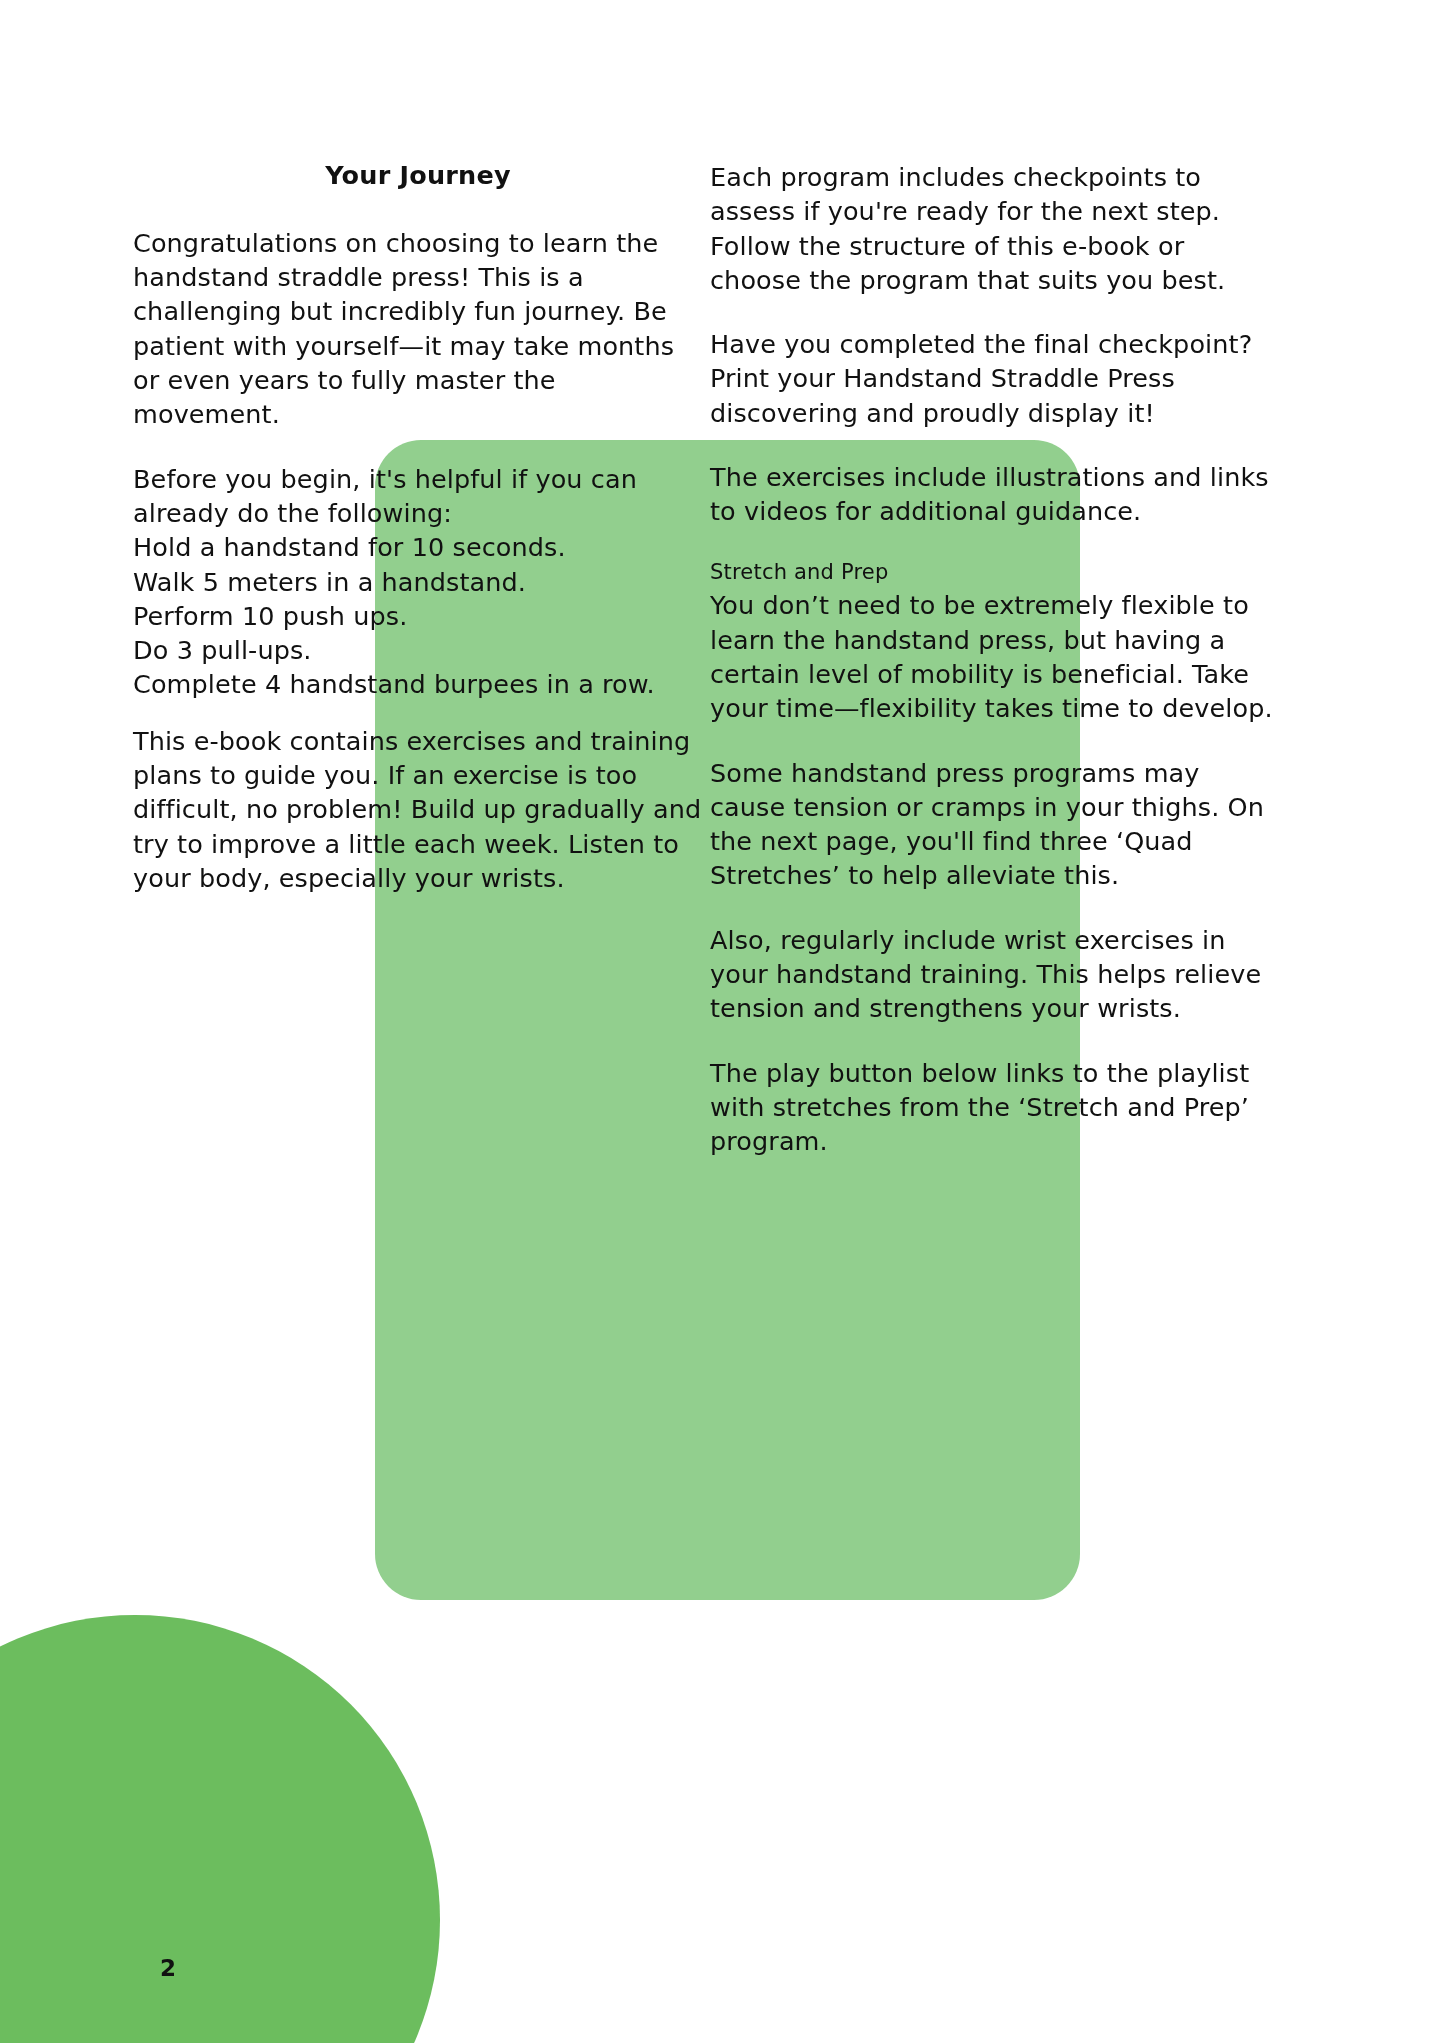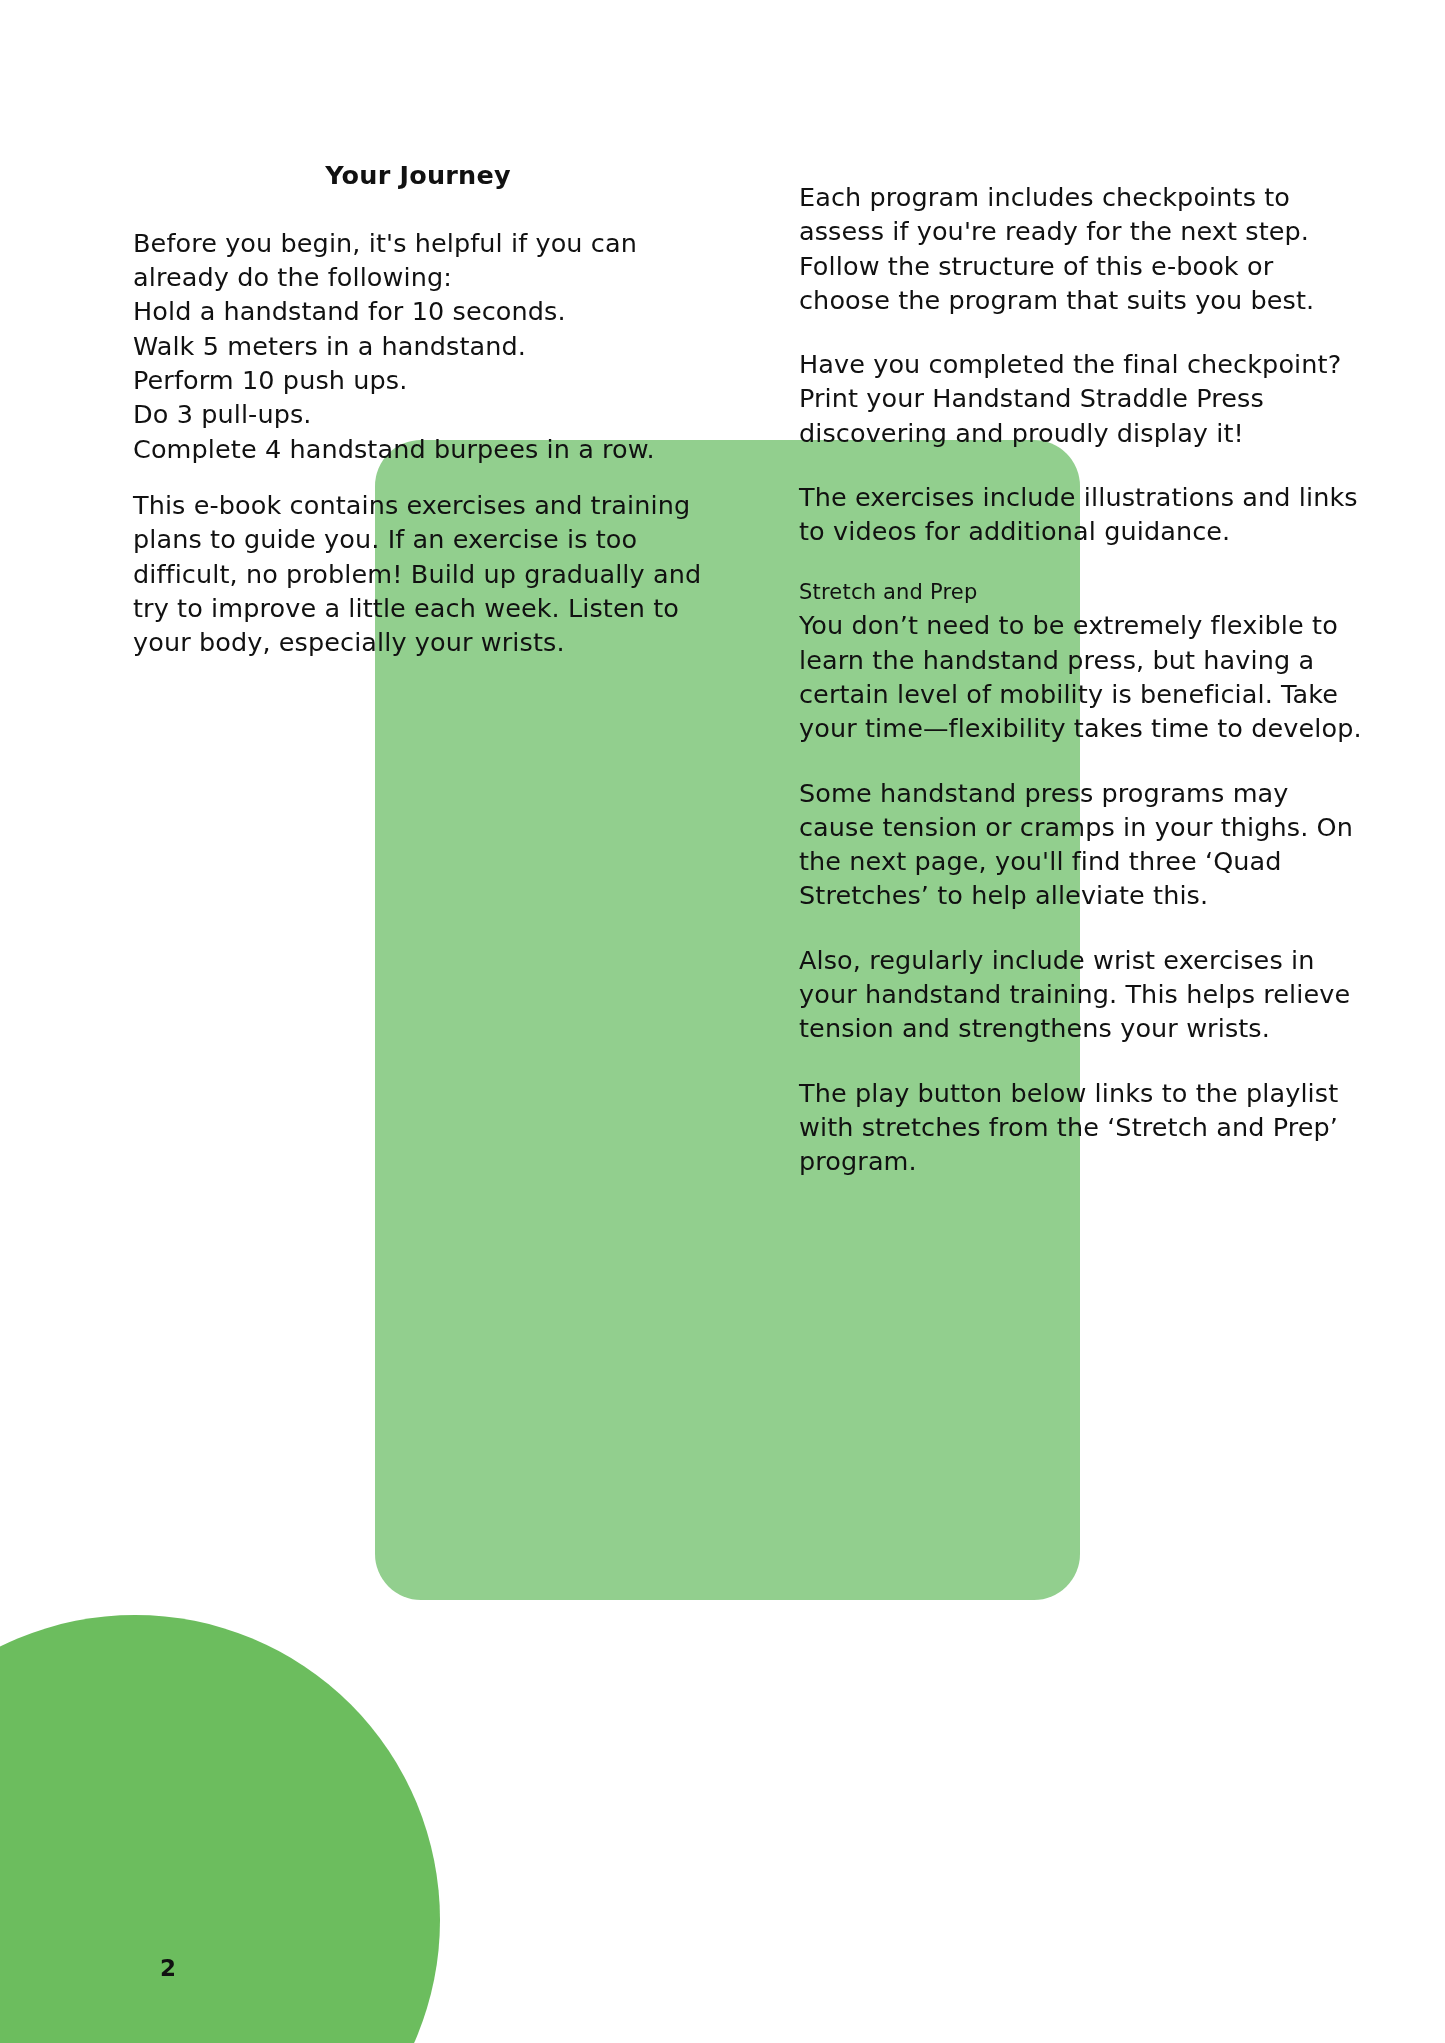--- a/index.html
+++ b/index.html
@@ -44,21 +44,21 @@
     inset: 0;
     z-index: 2;
   }
 
   .col {
     position: absolute;
     top: 160px;
     width: 570px;
   }
   .col-left  { left: 133px; }
-  .col-right { left: 799px; margin-top: 20px; }
+  .col-right { left: 710px; }
 
   h2.section-heading {
     font-size: 25.5px;
     font-weight: bold;
     margin: 0 0 34px 0;
     letter-spacing: 0.2px;
     line-height: 1.25;
     text-align: center;
   }
   h2.inline-heading {
@@ -89,20 +89,21 @@
 </head>
 <body>
 
 <div class="deco-rect"></div>
 <div class="deco-circle"></div>
 
 <div class="page">
 
   <div class="col col-left">
     <h2 class="section-heading">Your Journey</h2>
+    <p class="para">Congratulations on choosing to learn the handstand straddle press! This is a challenging but incredibly fun journey. Be patient with yourself—it may take months or even years to fully master the movement.</p>
     <p class="para list-block" style="white-space: pre-line;">Before you begin, it's helpful if you can already do the following:
 Hold a handstand for 10 seconds.
 Walk 5 meters in a handstand.
 Perform 10 push ups.
 Do 3 pull-ups.
 Complete 4 handstand burpees in a row.</p>
     <p class="para">This e-book contains exercises and training plans to guide you. If an exercise is too difficult, no problem! Build up gradually and try to improve a little each week. Listen to your body, especially your wrists.</p>
   </div>
 
   <div class="col col-right">

